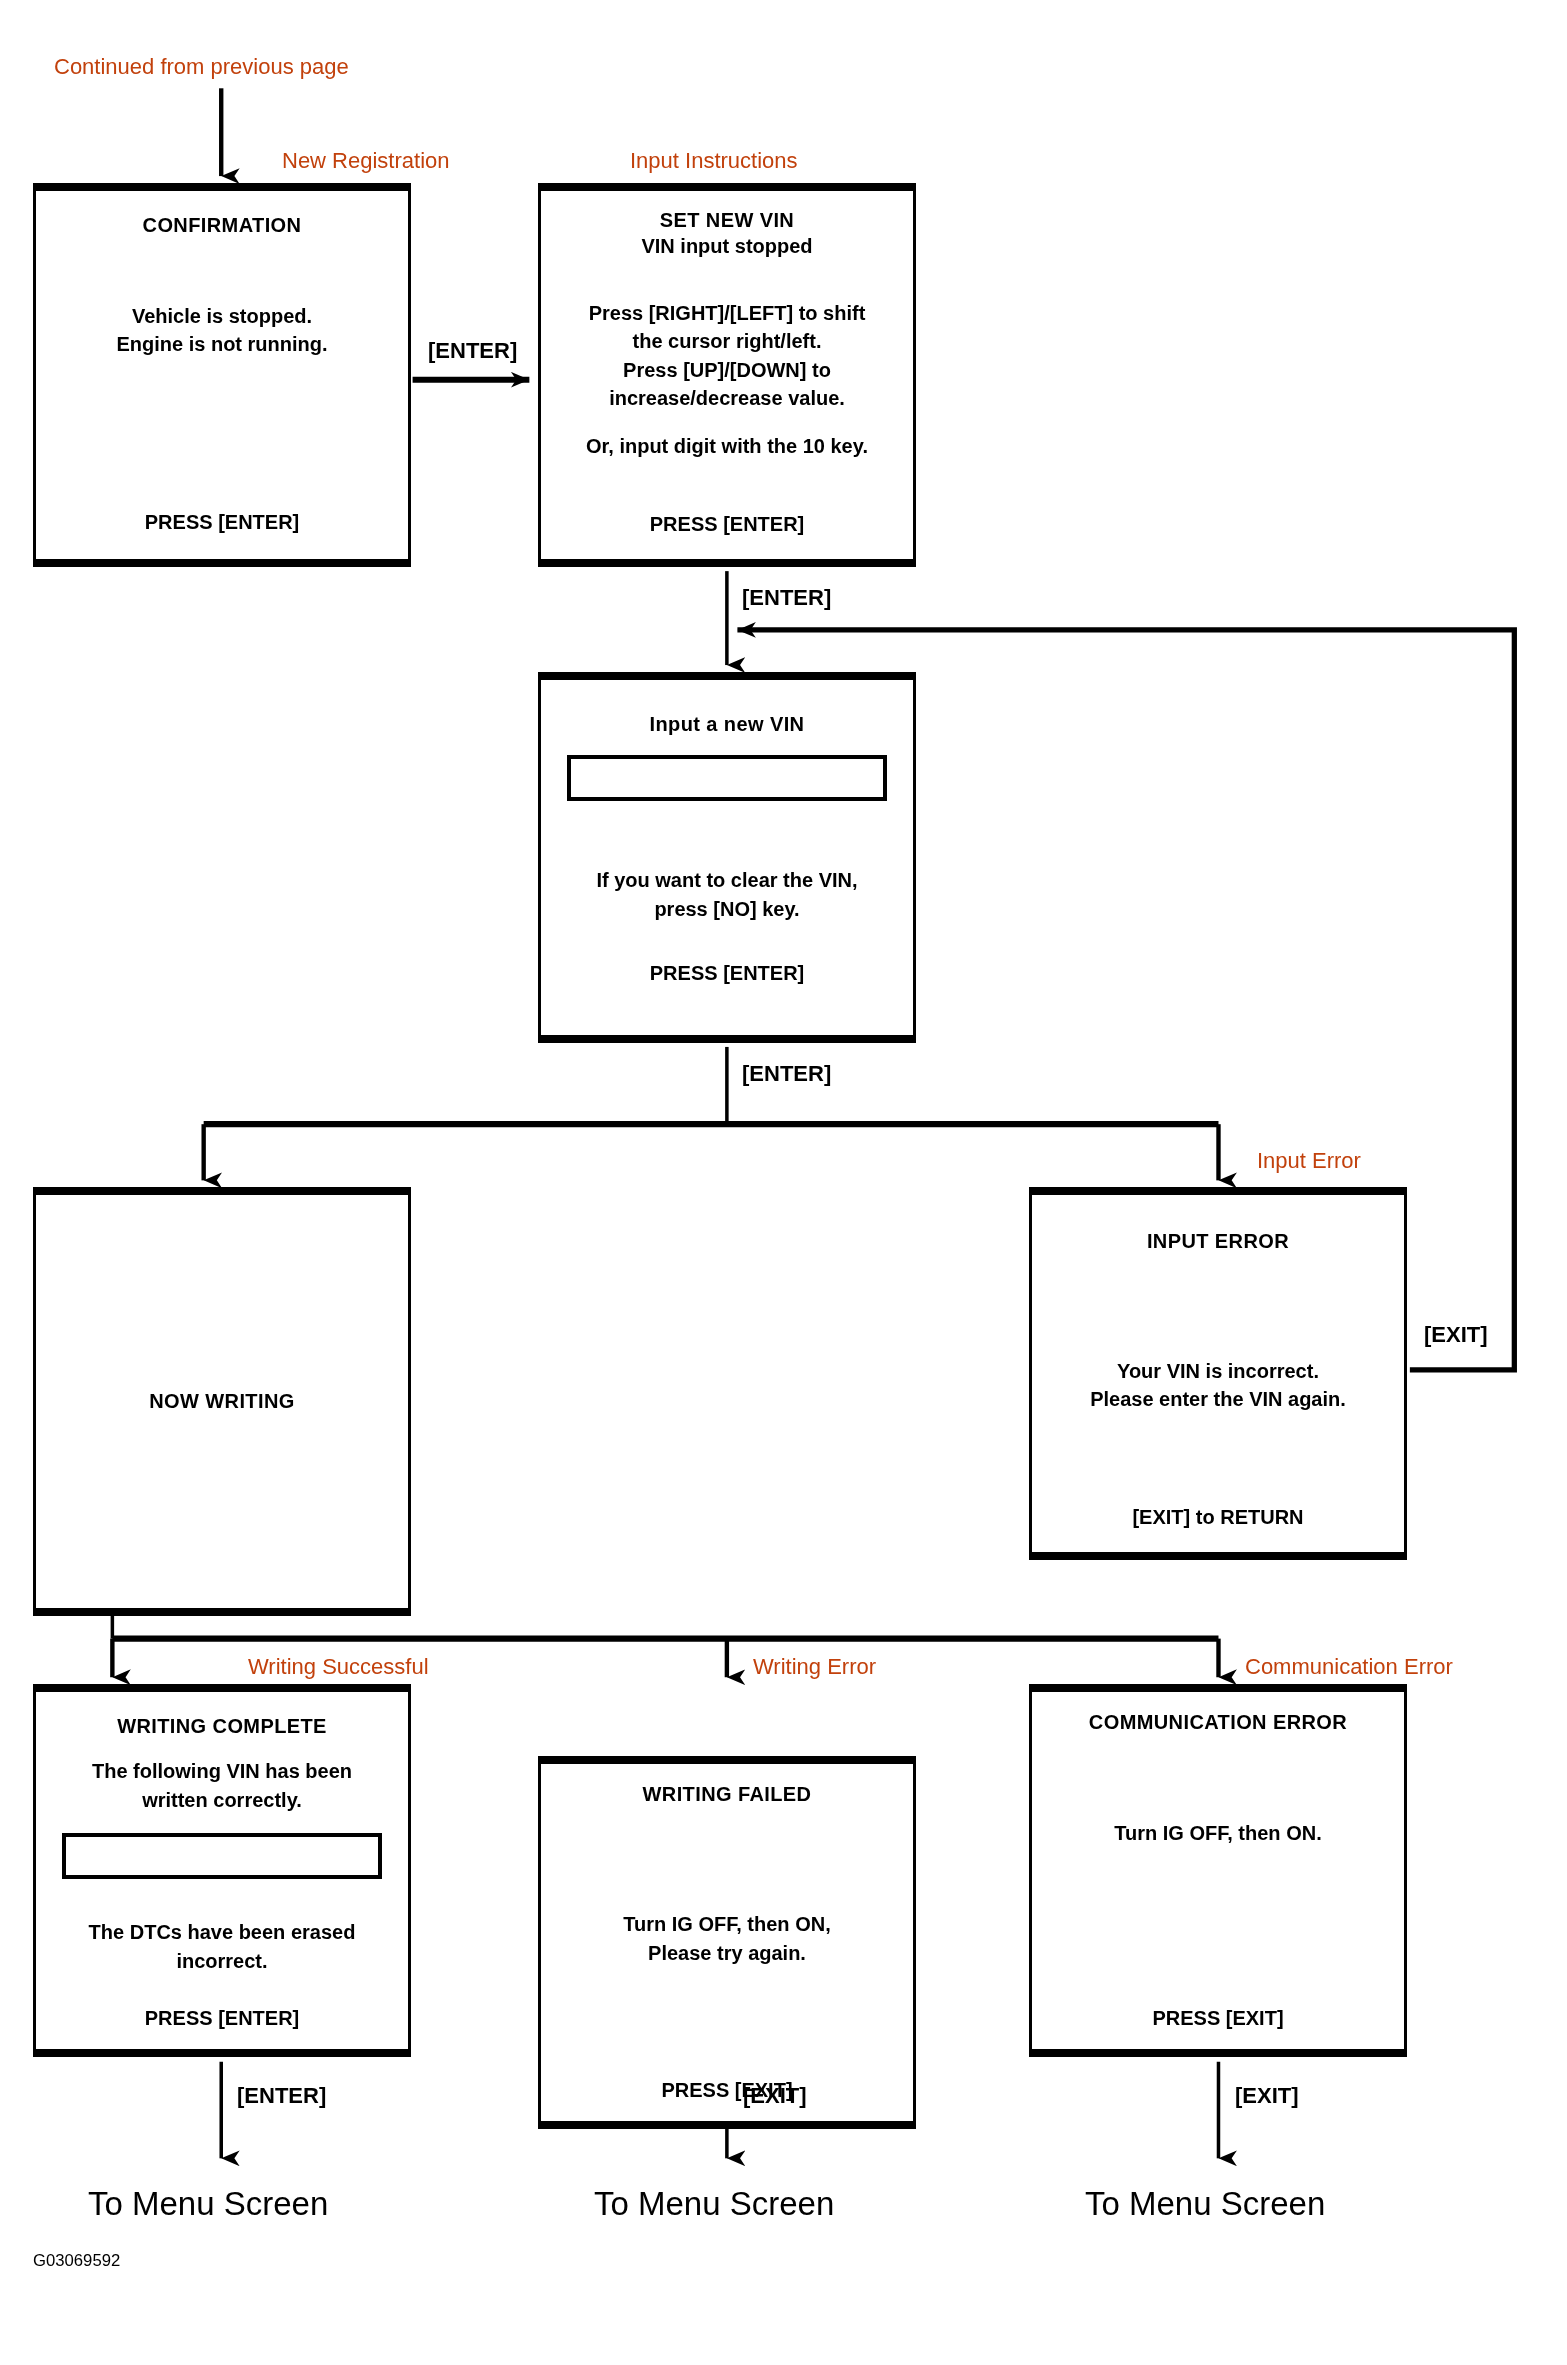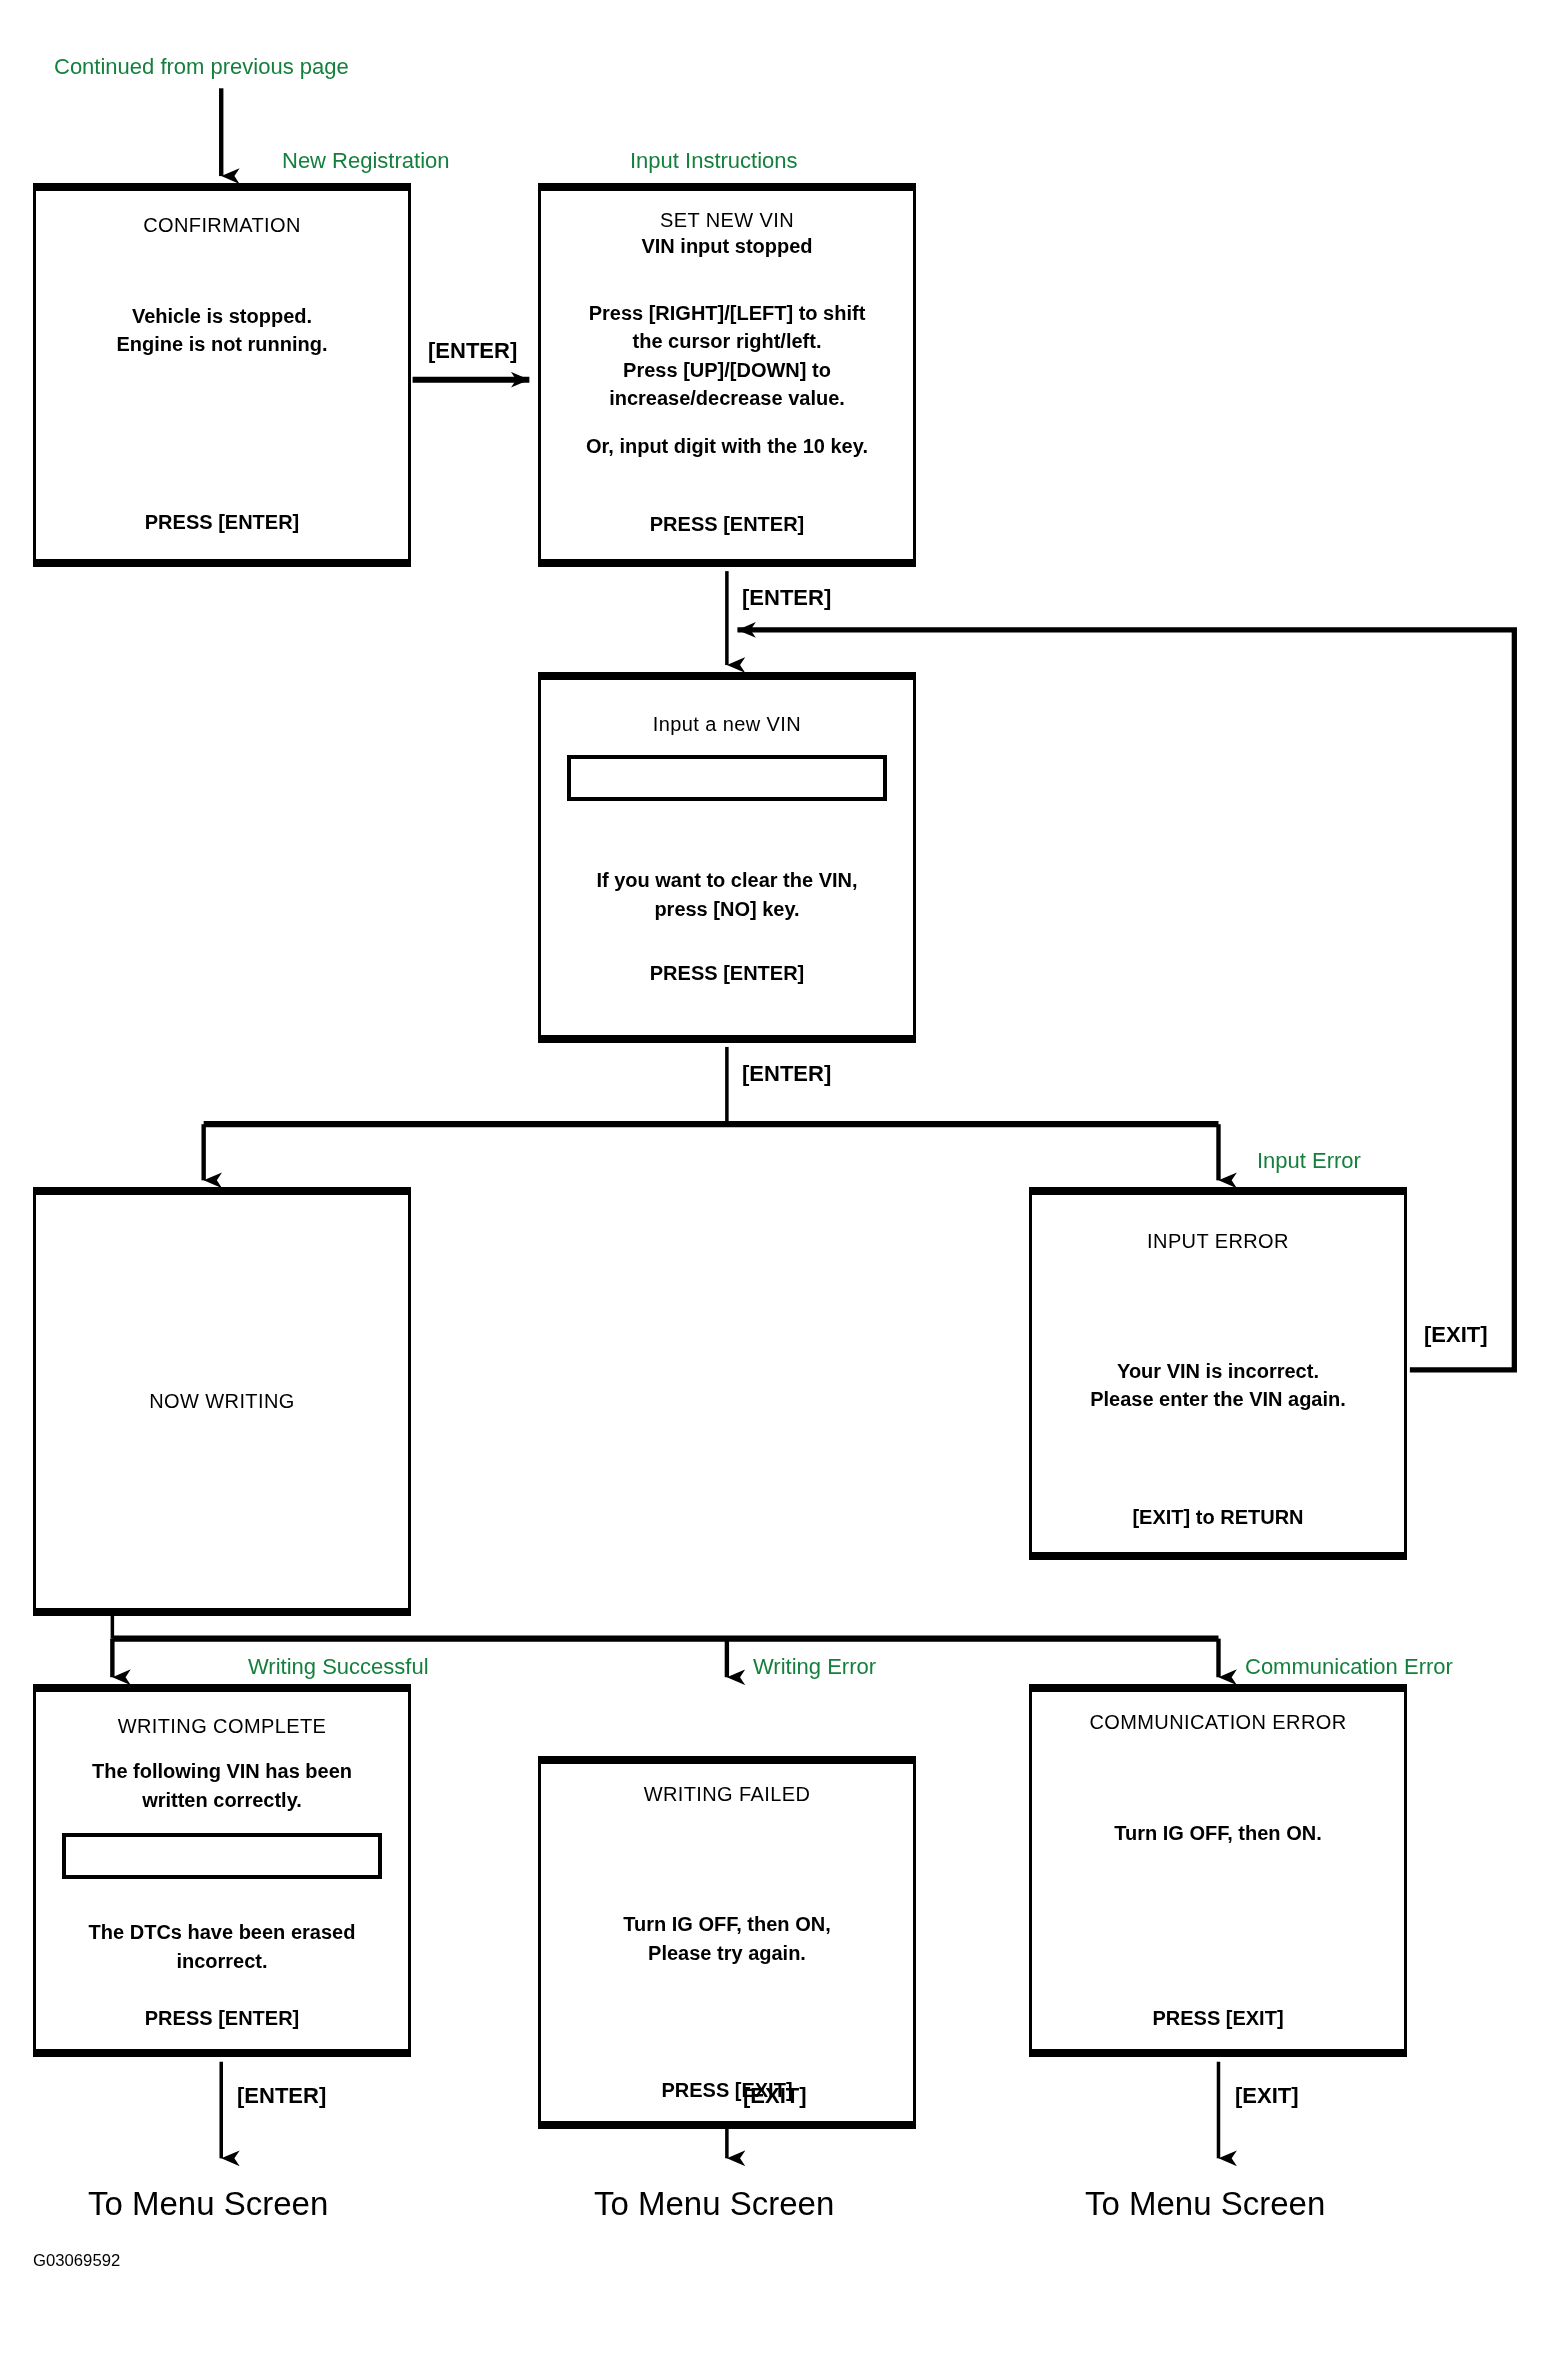--- a/index.html
+++ b/index.html
@@ -29,21 +29,21 @@
     background: #ffffff;
     border: 3.5px solid #000000;
     border-top-width: 8px;
     border-bottom-width: 8px;
     display: flex;
     flex-direction: column;
     align-items: center;
     z-index: 2;
   }
   .box-title {
-    font-weight: normal;
+    font-weight: bold;
     font-size: 20px;
     letter-spacing: 0.4px;
     text-align: center;
     white-space: nowrap;
   }
   .box-line {
     font-weight: bold;
     font-size: 20px;
     text-align: center;
     line-height: 1.42;
@@ -60,21 +60,21 @@
     border: 4.4px solid #000000;
     background: #ffffff;
     width: 86%;
     height: 46px;
   }
   
   .anno {
     position: absolute;
     font-size: 22px;
     font-weight: normal;
-    color: #15803d;
+    color: #c2410c;
     white-space: nowrap;
     z-index: 3;
   }
   .edge-label {
     position: absolute;
     font-size: 22px;
     font-weight: bold;
     color: #000000;
     white-space: nowrap;
     z-index: 3;

